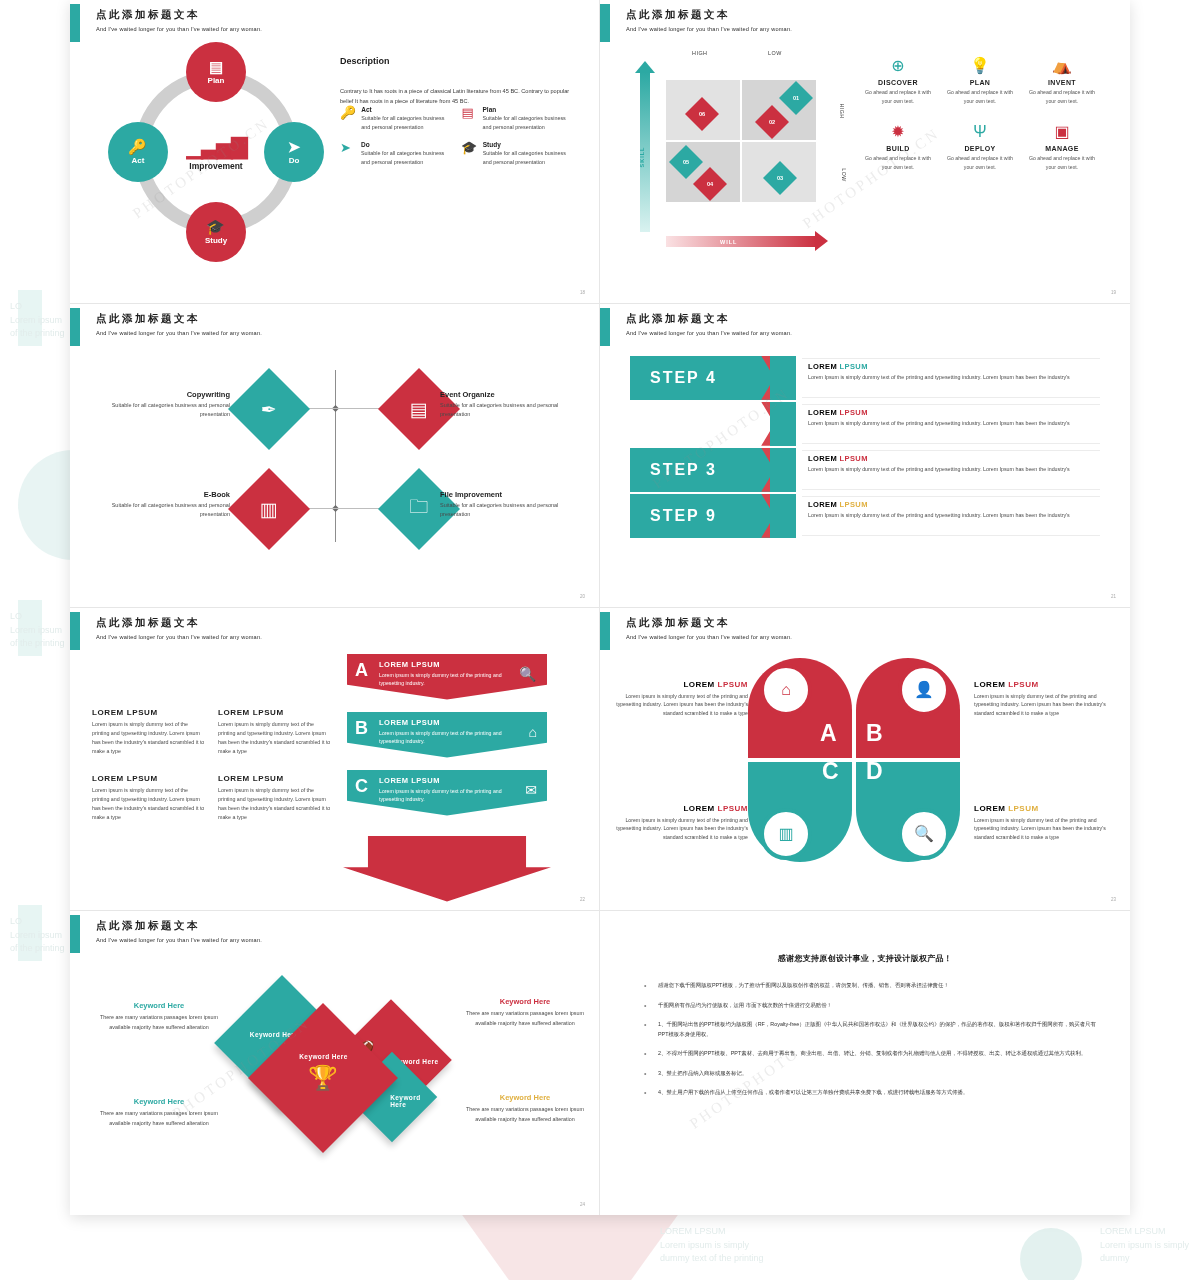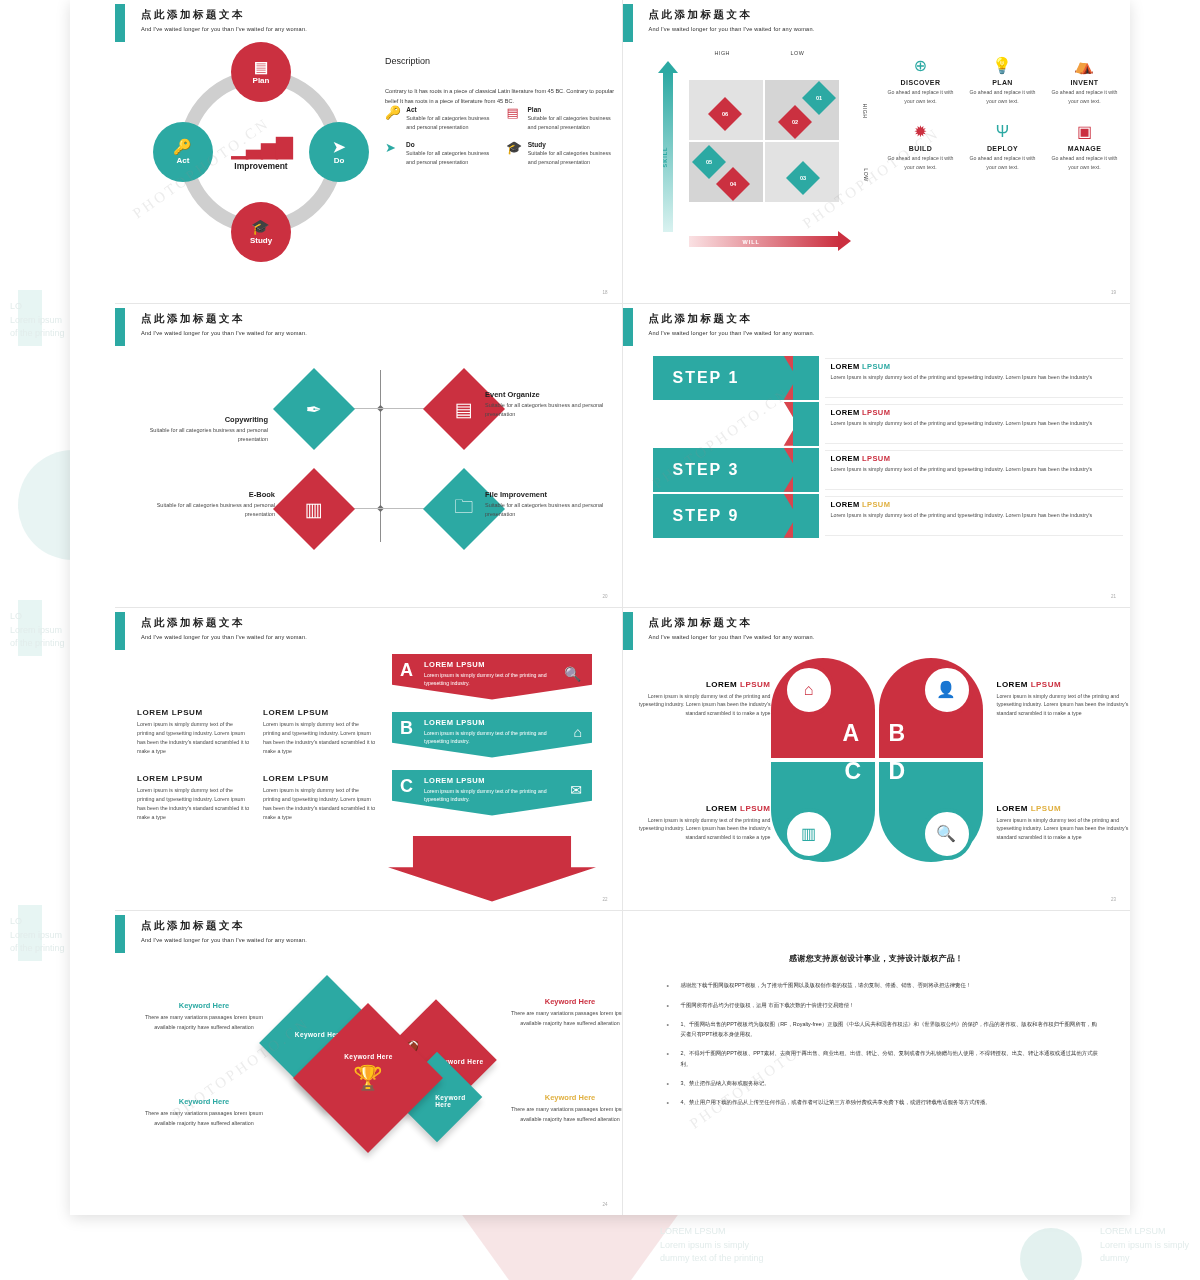--- a/index.html
+++ b/index.html
@@ -18,21 +18,21 @@
   .bg-tri { position:absolute; width:0;height:0; border-left:115px solid transparent;
             border-right:115px solid transparent; border-top:160px solid #f2d3d6; opacity:.6;}
   .bg-ring { position:absolute; border-radius:50%; background:#d9ecea; opacity:.75; }
 
   
   .sheet {
     position:absolute; left:70px; top:0; width:1060px; height:1215px;
     background:#ffffff; z-index:2;
     box-shadow:0 3px 14px rgba(0,0,0,.13);
   }
-  .grid { display:grid; grid-template-columns:1fr 1fr; grid-template-rows:repeat(4,1fr); width:100%; height:100%;padding-left:45px; }
+  .grid { display:grid; grid-template-columns:1fr 1fr; grid-template-rows:repeat(4,1fr); width:100%; height:100%; }
   .slide { position:relative; background:#fff; border-right:1px solid #e6e6e6; border-bottom:1px solid #e6e6e6; overflow:hidden; }
   .slide:nth-child(2n){ border-right:none; }
   .slide:nth-child(n+7){ border-bottom:none; }
 
   .accent-bar { position:absolute; left:0; top:4px; width:10px; height:38px; background:#2CA9A3; }
   .s-title { position:absolute; left:26px; top:8px; font-size:10.5px; font-weight:bold; color:#1d1d1d; letter-spacing:2.5px; }
   .s-sub { position:absolute; left:26px; top:26px; font-size:5.6px; color:#2c2c2c; letter-spacing:.2px; }
   .pgnum { position:absolute; right:14px; bottom:8px; font-size:4.5px; color:#aaa; }
 
   .teal { color:#2CA9A3; } .red { color:#CB3040; } .gold{ color:#E0B040; }
@@ -48,21 +48,21 @@
   .cyc-node .ic { font-size:15px; line-height:1; margin-bottom:2px; }
   .cn-top { left:98px; top:-2px; background:#CB3040; }
   .cn-left { left:20px; top:78px; background:#2CA9A3; }
   .cn-right{ left:176px; top:78px; background:#2CA9A3; }
   .cn-bot { left:98px; top:158px; background:#CB3040; }
   .cyc-center { position:absolute; left:82px; top:92px; width:92px; text-align:center; }
   .cyc-center .bars { font-size:22px; color:#CB3040; letter-spacing:-2px; line-height:1; }
   .cyc-center .lbl { font-size:8.5px; font-weight:bold; color:#222; margin-top:3px; }
 
   .desc-box { position:absolute; left:270px; top:56px; width:230px; }
-  .desc-h { font-size:9px; font-weight:normal; color:#1d1d1d; margin-bottom:21px; }
+  .desc-h { font-size:9px; font-weight:bold; color:#1d1d1d; margin-bottom:21px; }
   .desc-p { font-size:5.6px; color:#3a3a3a; line-height:1.75; }
   .feat-grid { position:absolute; left:270px; top:106px; width:235px;
                display:grid; grid-template-columns:1fr 1fr; gap:10px 8px; }
   .feat { display:flex; gap:5px; }
   .feat .fic { font-size:13px; line-height:1.1; flex:0 0 16px; }
   .feat .ft { font-size:6.5px; font-weight:bold; color:#1d1d1d; margin-bottom:1px; }
   .feat .fb { font-size:5.4px; color:#4a4a4a; line-height:1.6; }
 
   
   .mx { position:absolute; left:40px; top:62px; width:190px; height:185px; }
@@ -352,21 +352,21 @@
       <div class="d4-dot" style="top:56px;"></div>
       <div class="d4-dot" style="top:156px;"></div>
       <div class="d4-hline" style="left:210px;top:58px;width:56px;"></div>
       <div class="d4-hline" style="left:266px;top:58px;width:56px;"></div>
       <div class="d4-hline" style="left:210px;top:158px;width:56px;"></div>
       <div class="d4-hline" style="left:266px;top:158px;width:56px;"></div>
 
       <div class="dmd bg-teal" style="left:170px;top:30px;">
         <span class="di">✒</span>
           </div>
-      <div class="d4-txt ta-r" style="left:25px;top:40px;margin-top:25px;">
+      <div class="d4-txt ta-r" style="left:32px;top:40px;">
         <div class="h">Copywriting</div>
         <div class="b">Suitable for all categories business and personal presentation</div>
           </div>
 
       <div class="dmd bg-red" style="left:320px;top:30px;">
         <span class="di">▤</span>
           </div>
       <div class="d4-txt ta-l" style="left:370px;top:40px;">
         <div class="h">Event Organize</div>
         <div class="b">Suitable for all categories business and personal presentation</div>
@@ -392,21 +392,21 @@
   </div>
 
   <div class="slide">
     <div class="accent-bar"></div>
     <div class="s-title">点此添加标题文本</div>
     <div class="s-sub">And I've waited longer for you than I've waited for any woman.</div>
 
     <div class="stp">
       <div class="stp-row">
         <div class="stp-left">
-          <span class="lbl">STEP 1</span>
+          <span class="lbl">STEP 4</span>
             </div>
         <div class="stp-zig"></div>
         <div class="stp-cap"></div>
         <div class="stp-right">
           <div class="h"><span>LOREM</span>
             <span class="teal">LPSUM</span></div>
           <div class="b">Lorem Ipsum is simply dummy text of the printing and typesetting industry. Lorem Ipsum has been the industry's</div>
             </div>
       </div>
       <div class="stp-row">

